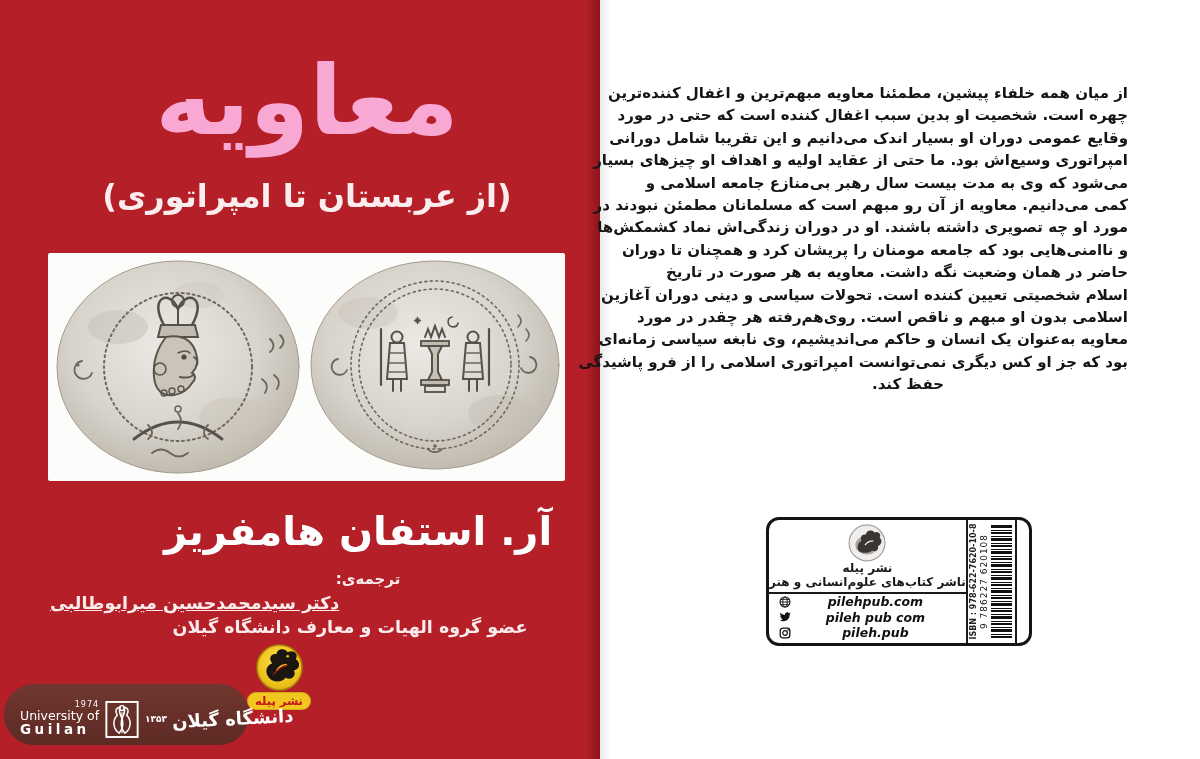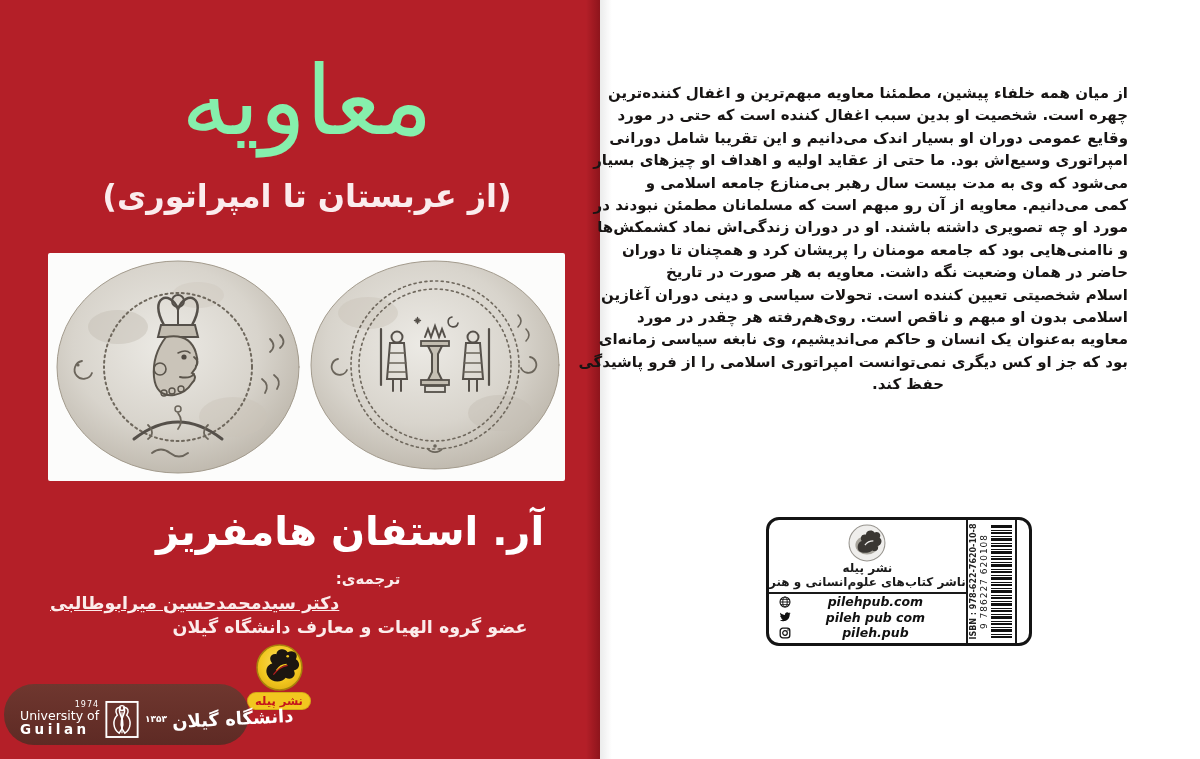--- a/index.html
+++ b/index.html
@@ -4,27 +4,27 @@
 <style>
   * { margin:0; padding:0; box-sizing:border-box; }
   body { font-family:"DejaVu Sans", sans-serif; background:#ffffff; }
   .page { position:relative; width:1200px; height:759px; overflow:hidden; background:#ffffff; }
 
   
   .front { position:absolute; left:0; top:0; width:600px; height:759px; background:#b41f28; }
   .fold-front { position:absolute; left:586px; top:0; width:14px; height:759px;
     background:linear-gradient(to right, rgba(70,0,5,0), rgba(70,0,5,0.35)); }
   .title { position:absolute; top:26px; left:0; width:614px; text-align:center;
-    color:#86efac; font-size:96px; font-weight:normal; line-height:150px; }
+    color:#f9a8d4; font-size:96px; font-weight:bold; line-height:150px; }
   .subtitle { position:absolute; top:174px; left:0; width:614px; text-align:center;
     color:#fbeced; font-size:32px; font-weight:bold; line-height:44px; }
   .coin-panel { position:absolute; left:48px; top:253px; width:517px; height:228px;
     background:#fcfcfb; border-radius:2px; }
   .coin-panel svg { display:block; width:517px; height:228px; }
-  .author { position:absolute; top:504px; left:50px; width:600px; text-align:center;
+  .author { position:absolute; top:504px; left:58px; width:600px; text-align:center;
     color:#ffffff; font-size:40px; font-weight:bold; line-height:54px; }
   .trans-label { position:absolute; top:568px; left:68px; width:600px; text-align:center;
     color:#fbeceb; font-size:15px; font-weight:bold; line-height:22px; }
   .translator { position:absolute; top:592px; left:50px; width:600px; text-align:left;
     color:#fbeceb; font-size:17.5px; font-weight:bold; line-height:23px;text-decoration:underline; }
   .affiliation { position:absolute; top:616px; left:50px; width:600px; text-align:center;
     color:#fbeceb; font-size:17.5px; font-weight:bold; line-height:23px; }
   .pub-logo { position:absolute; left:256px; top:644px; width:47px; height:47px; }
   .pub-badge { position:absolute; left:247px; top:692px; width:64px; height:18px;
     background:#f2c71f; border-radius:9px; color:#c4161c; font-size:11.5px; font-weight:bold;

